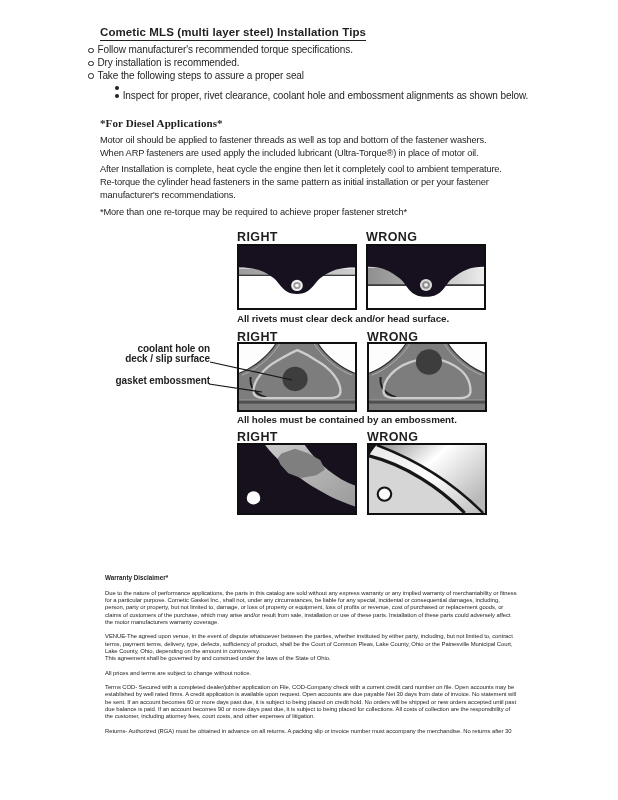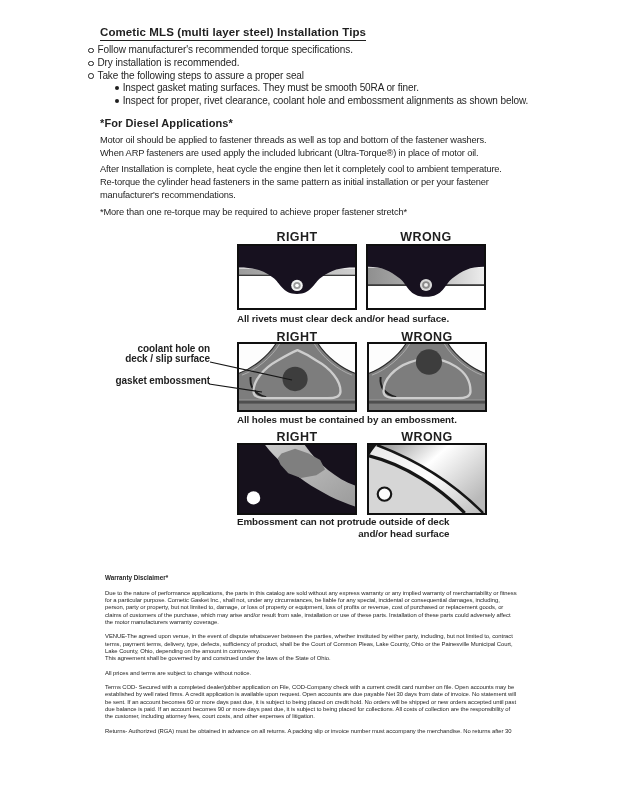--- a/index.html
+++ b/index.html
@@ -12,21 +12,21 @@
     font-weight:bold; font-size:11.5px; letter-spacing:0.1px;
     border-bottom:1.5px solid #1f1f1f; padding-bottom:1.5px; display:inline-block;
   }
   .b { display:flex; align-items:flex-start; font-size:10px; line-height:12.8px; letter-spacing:-0.1px; }
   .b.l2 { margin-left:27px; }
   .mk { flex:0 0 auto; display:inline-block; }
   .mk.o { width:3.5px; height:3.5px; border:1px solid #1f1f1f; border-radius:50%; margin:3.8px 4px 0 0; }
   .mk.f { width:4.2px; height:4.2px; background:#1f1f1f; border-radius:50%; margin:3.8px 3.5px 0 0; }
   .section-head { font-weight:bold; font-size:11px; letter-spacing:0.1px; }
   .para { font-size:9.3px; line-height:12.9px; width:412px; letter-spacing:-0.15px; }
-  .dlabel { width:120px; text-align:center; font-weight:bold; font-size:12.5px; letter-spacing:0.4px; }
+  .dlabel { width:120px; font-weight:bold; font-size:12.5px; letter-spacing:0.4px; }
   .panel { width:120px; box-sizing:border-box; border:2px solid #0f0f0f; background:#fff; }
   .panel svg { display:block; width:100%; height:100%; }
   .caption { font-weight:bold; font-size:9.8px; line-height:12.2px; letter-spacing:-0.1px;text-align:right; }
   .annot { font-weight:bold; font-size:10px; line-height:10.3px; text-align:right; letter-spacing:-0.1px; }
   .warranty { width:413px; }
   .warranty-head { font-weight:bold; font-size:6.3px; margin:0 0 8.5px 0; }
   .warranty p { margin:0 0 7px 0; font-size:5.9px; line-height:7.35px; letter-spacing:-0.05px; }
   .warranty p.tight { margin-bottom:0; }
   .pagenum { font-size:11.5px; letter-spacing:0.4px; color:#2a2a2a;font-weight:bold; }
   .leader { position:absolute; z-index:5; }
@@ -48,29 +48,28 @@
     <div class="b l1">
         <span class="mk o"></span>
         <span>Dry installation is recommended.</span>
       </div>
     <div class="b l1">
         <span class="mk o"></span>
         <span>Take the following steps to assure a proper seal</span>
       </div>
     <div class="b l2">
         <span class="mk f"></span>
-        <span>Inspect gasket mating surfaces.  They must be smooth 50RA or finer.</span>
       </div>
     <div class="b l2">
         <span class="mk f"></span>
         <span>Inspect for proper, rivet clearance, coolant hole and embossment alignments as shown below.</span>
       </div>
   </div>
 
-  <div class="abs section-head" style="left:100px; top:117px;">*For Diesel Applications*</div>
+  <div class="abs section-head" style="left:100px; top:117px;font-family:Liberation Serif, serif;">*For Diesel Applications*</div>
   <div class="abs para" style="left:100px; top:134px;">Motor oil should be applied to fastener threads as well as top and bottom of the fastener washers. When ARP fasteners are used apply the included lubricant (Ultra-Torque®) in place of motor oil.</div>
   <div class="abs para" style="left:100px; top:206px;">*More than one re-torque may be required to achieve proper fastener stretch*</div>
   <div class="abs para" style="left:100px; top:163px;">After Installation is complete, heat cycle the engine then let it completely cool to ambient temperature. Re-torque the cylinder head fasteners in the same pattern as initial installation or per your fastener manufacturer's recommendations.</div>
 
   <div class="abs dlabel" style="left:237px; top:230px;">RIGHT</div>
   <div class="abs dlabel" style="left:366px; top:230px;">WRONG</div>
 
   <div class="abs panel" style="left:237px; top:244px; height:66px;">
     <svg viewBox="0 0 120 66" preserveAspectRatio="none">
       <defs>
@@ -199,24 +198,20 @@
       <rect width="120" height="72" fill="#d6d6d6"></rect>
       <path d="M8,0 L120,0 L120,72 L118,72 C90,43 52,17 8,0 Z" fill="url(#g3w1)"></path>
       <path d="M8,0 C52,17 90,43 118,72 L99,72 C74,46 38,21 0,11.5 L0,0 Z" fill="url(#g3w2)"></path>
       <path d="M8,0 C52,17 90,43 118,72" stroke="#161616" stroke-width="2.6" fill="none"></path>
       <path d="M0,11.5 C38,21 74,46 99,72" stroke="#161616" stroke-width="3.4" fill="none"></path>
       <path d="M0,0 L8,0 C5,3.5 2,7.5 0,11.5 Z" fill="#161616"></path>
       <circle cx="16" cy="52" r="7" fill="#fbfbfb" stroke="#161616" stroke-width="2.2"></circle>
     </svg>
   </div>
 
-  <div class="abs caption" style="left:237px; top:516px;">
-    <div>Embossment can not protrude outside of deck</div>
-    <div>and/or head surface</div>
-  </div>
 
   <div class="abs warranty" style="left:105px; top:574px;">
     <div class="warranty-head">Warranty Disclaimer*</div>
     <p>Due to the nature of performance applications, the parts in this catalog are sold without any express warranty or any implied warranty of merchantability or fitness for a particular purpose. Cometic Gasket Inc., shall not, under any circumstances, be liable for any special, incidental or consequential damages, including, person, party or property, but not limited to, damage, or loss of property or equipment, loss of profits or revenue, cost of purchased or replacement goods, or claims of customers of the purchase, which may arise and/or result from sale, installation or use of these parts.  Installation of these parts could adversely affect the motor manufacturers warranty coverage.</p>
     <p class="tight">VENUE-The agreed upon venue, in the event of dispute whatsoever between the parties, whether instituted by either party, including, but not limited to, contract terms, payment terms, delivery, type, defects, sufficiency of product, shall be the Court of Common Pleas, Lake County, Ohio or the Painesville Municipal Court, Lake County, Ohio, depending on the amount in controversy.</p>
     <p>This agreement shall be governed by and construed under the laws of the State of Ohio.</p>
     <p>All prices and terms are subject to change without notice.</p>
     <p>Terms COD- Secured with a completed dealer/jobber application on File, COD-Company check with a current credit card number on file.  Open accounts may be established by well rated firms.  A credit application is available upon request.  Open accounts are due payable Net 30 days from date of invoice.  No statement will be sent.  If an account becomes 60 or more days past due, it is subject to being placed on credit hold.  No orders will be shipped or new orders accepted until past due balance is paid.  If an account becomes 90 or more days past due, it is subject to being placed for collections.  All costs of collection are the responsibility of the customer, including attorney fees, court costs, and other expenses of litigation.</p>
     <p>Returns- Authorized (RGA) must be obtained in advance on all returns.  A packing slip or invoice number must accompany the merchandise.  No returns after 30 days from invoice date.  All returns are subject to a 25% restocking charge.  All custom designed and custom manufactured gaskets are non-returnable.</p>
     <p class="tight">Only catalog parts are returnable.</p>

